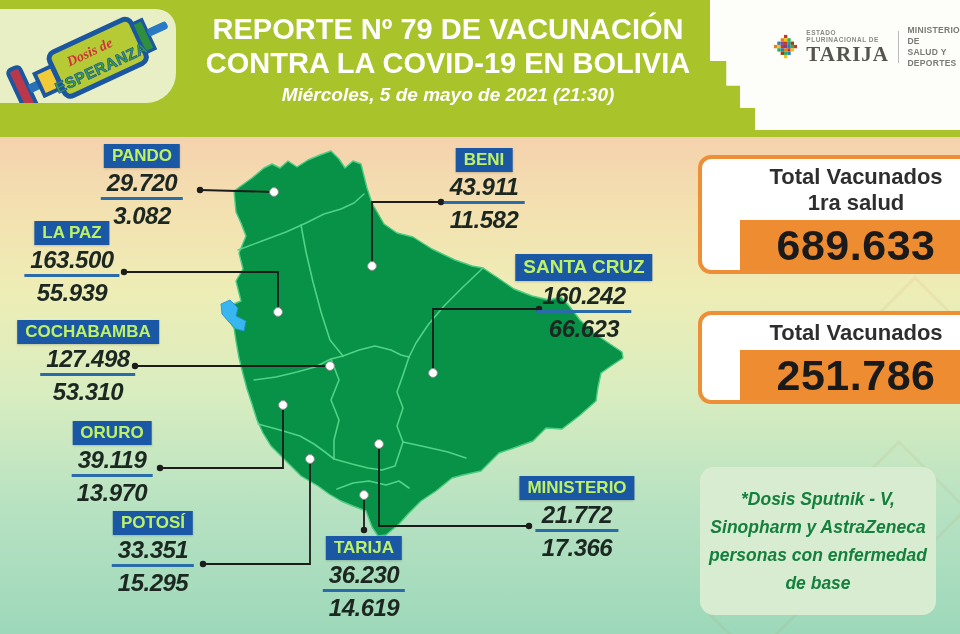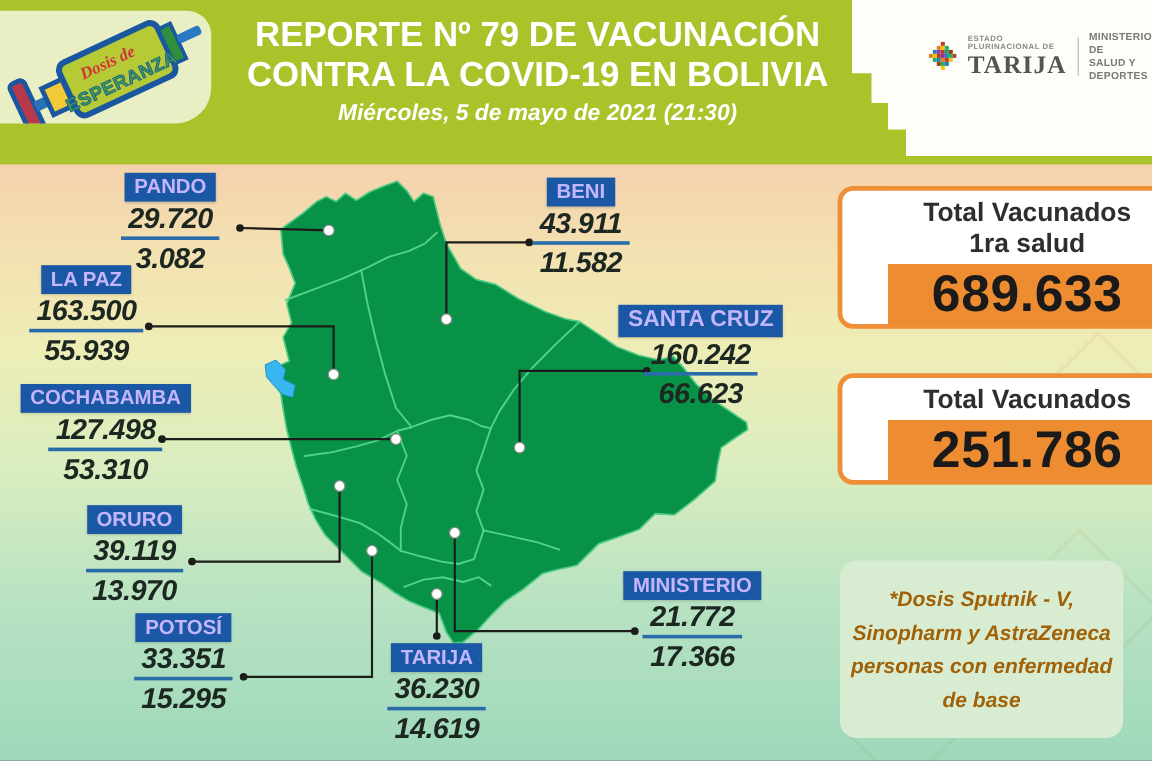--- a/index.html
+++ b/index.html
@@ -21,33 +21,33 @@
   .gov-inner{display:flex;align-items:center;margin:16px 0 0 64px;gap:9px;}
   .gov-names{text-align:left;}
   .gov-small{font-size:6.5px;color:#8a8a84;letter-spacing:.5px;font-weight:bold;}
   .gov-country{font-family:"Liberation Serif",serif;font-weight:bold;font-size:21px;color:#55544e;letter-spacing:1px;line-height:22px;}
   .gov-divider{width:1px;height:32px;background:#bbb;}
   .gov-ministry{font-size:8.5px;line-height:11px;color:#7a7a74;font-weight:bold;letter-spacing:.3px;}
   
   .map-layer{position:absolute;left:0;top:0;z-index:4;}
   
   .dept{position:absolute;transform:translateX(-50%);text-align:center;z-index:6;white-space:nowrap;}
-  .badge{display:inline-block;background:#1a58a6;color:#c4b5fd;font-weight:bold;font-size:17px;line-height:21px;padding:1px 8px 2px;box-shadow:0 1px 2px rgba(0,0,0,.18);}
+  .badge{display:inline-block;background:#1a58a6;color:#bef264;font-weight:bold;font-size:17px;line-height:21px;padding:1px 8px 2px;box-shadow:0 1px 2px rgba(0,0,0,.18);}
   .num{font-weight:bold;font-style:italic;font-size:24px;line-height:26px;color:#1c2721;letter-spacing:-.5px;}
   .num1{display:inline-block;border-bottom:3px solid #2a6ba9;padding:1px 6px 1px;margin:1px 0 2px;}
   .num2{margin-top:1px;}
   
   .card{position:absolute;left:698px;width:232px;border:4px solid #ee8f37;border-radius:13px;overflow:hidden;background:#fff;z-index:6;padding-left:38px;}
   .card-top{background:#fff;padding:5px 2px 4px;text-align:center;font-weight:bold;font-size:22px;line-height:26px;color:#2e2e2e;}
   .card-bottom{background:#ee8c32;text-align:center;font-weight:bold;font-size:43px;line-height:50px;color:#1a1a1a;letter-spacing:.5px;}
   #card-1{top:155px;} #card-2{top:311px;}
   
   .note{position:absolute;left:700px;top:467px;width:236px;height:148px;background:#d8ecd2;border-radius:14px;z-index:6;
     display:flex;flex-direction:column;justify-content:center;text-align:center;
-    color:#a16207;font-weight:bold;font-style:italic;font-size:17.5px;line-height:28px;}
+    color:#15803d;font-weight:bold;font-style:italic;font-size:17.5px;line-height:28px;}
 </style>
 </head>
 <body>
 
 <div id="stage">
 
   <div class="wm" style="left:880px;top:290px;width:64px;height:64px;"></div>
   <div class="wm" style="left:850px;top:460px;width:92px;height:92px;"></div>
   <div class="wm" style="left:910px;top:180px;width:48px;height:48px;"></div>
   <div class="wm" style="left:720px;top:580px;width:60px;height:60px;"></div>

